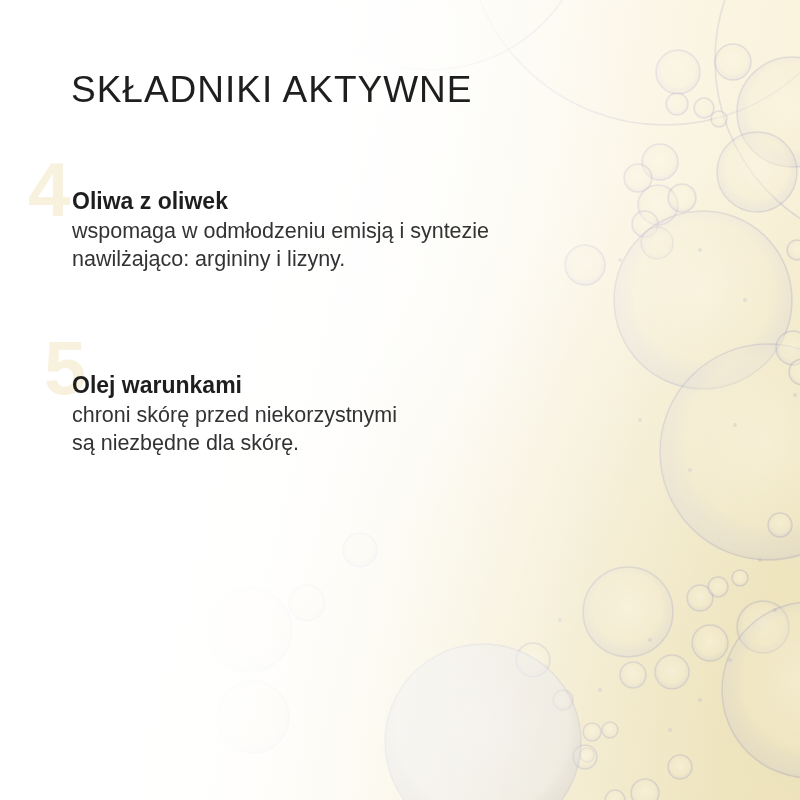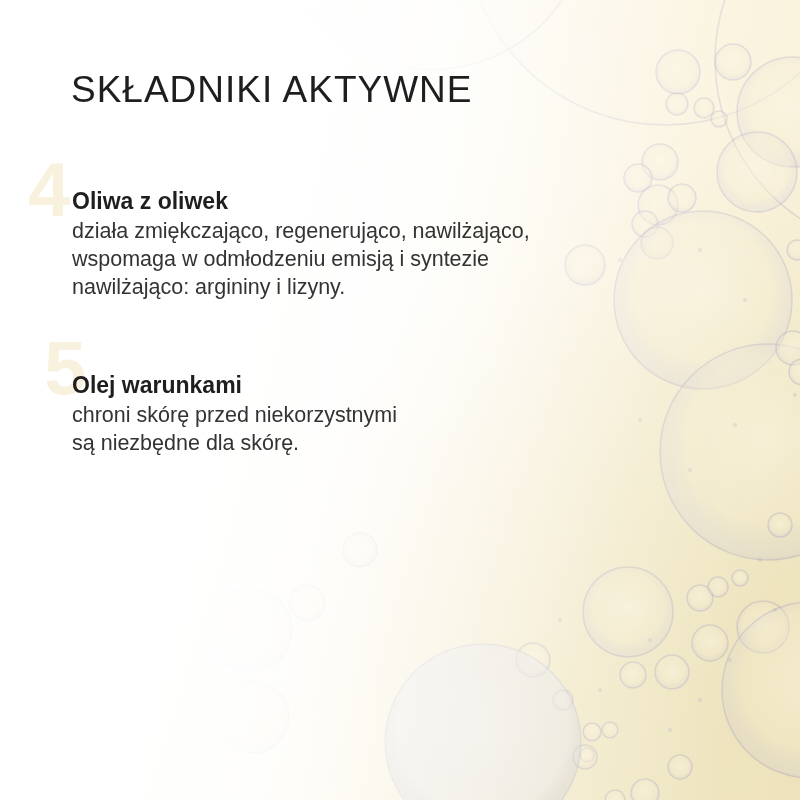--- a/index.html
+++ b/index.html
@@ -169,21 +169,20 @@
   <div class="white-fade"></div>
 
   <div class="numeral numeral-4">4</div>
   <div class="numeral numeral-5">5</div>
 
   <h1 class="title">SKŁADNIKI AKTYWNE</h1>
 
   <section class="ingredient ingredient-1">
     <h2>Oliwa z oliwek</h2>
     <p>
-      <span class="ln">działa zmiękczająco, regenerująco, nawilżająco,</span>
       <span class="ln">wspomaga w odmłodzeniu emisją i syntezie</span>
       <span class="ln">nawilżająco: argininy i lizyny.</span>
     </p>
   </section>
 
   <section class="ingredient ingredient-2">
     <h2>Olej warunkami</h2>
     <p>
       <span class="ln">chroni skórę przed niekorzystnymi</span>
       <span class="ln">są niezbędne dla skórę.</span>

